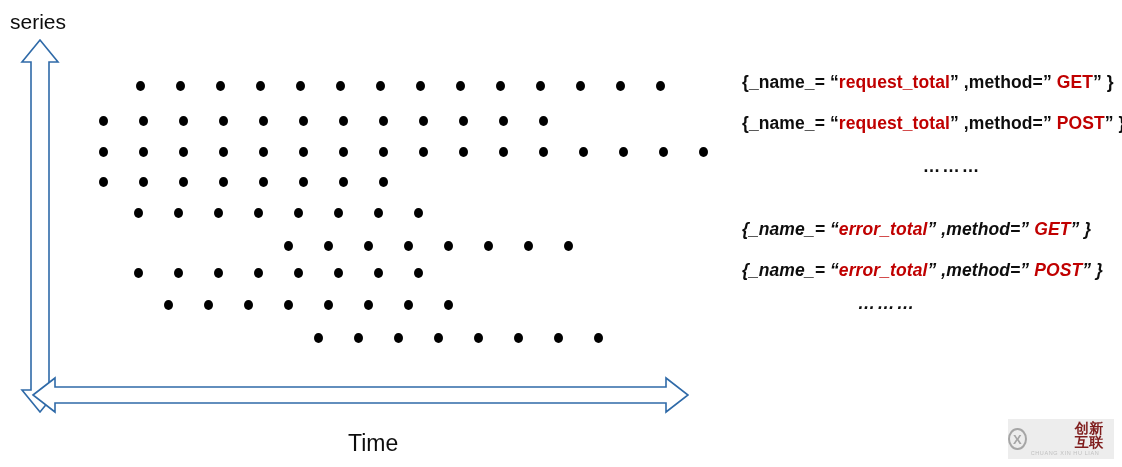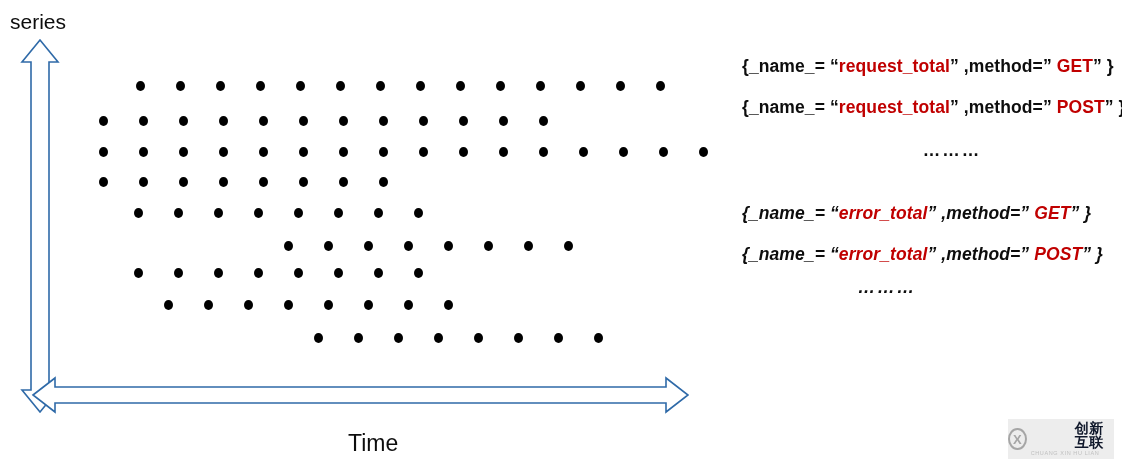--- a/index.html
+++ b/index.html
@@ -33,21 +33,21 @@
     position:absolute;
     width:9px;height:10px;
     margin-left:-4.5px;margin-top:-5px;
     background:#000000;
     border-radius:50%;
   }
 
   
   #labels{
     position:absolute;
-    left:742px;top:56px;
+    left:742px;top:72px;
     width:372px;
   }
   .label-line{
     font-size:17.5px;
     font-weight:bold;
     color:#0d0d0d;
     white-space:nowrap;
     letter-spacing:.1px;
   }
   .label-line.l1{margin-bottom:20px;}
@@ -71,21 +71,21 @@
     display:flex;align-items:center;justify-content:center;
     gap:4px;
   }
   #wm-mark{
     width:22px;height:22px;border:2px solid #a6a6a6;border-radius:50%;
     color:#a6a6a6;font-size:13px;font-weight:bold;
     display:flex;align-items:center;justify-content:center;
     box-sizing:border-box;
   }
   #wm-text{display:flex;flex-direction:column;line-height:1;}
-  #wm-cn{color:#0f172a;font-size:14px;font-weight:bold;letter-spacing:.5px;margin-left:44px;}
+  #wm-cn{color:#7f1d1d;font-size:14px;font-weight:bold;letter-spacing:.5px;margin-left:44px;}
   #wm-py{color:#bfbfbf;font-size:5.5px;letter-spacing:.6px;margin-top:2px;}
 </style>
 </head>
 <body>
 
 <div id="stage">
 
   <svg id="axes" viewBox="0 0 1122 467" width="1122" height="467" xmlns="http://www.w3.org/2000/svg">
 
     <polygon points="40,40 58,62 49,62 49,390 58,390 40,412 22,390 31,390 31,62 22,62" fill="#ffffff" stroke="#2f6aa8" stroke-width="1.6" stroke-linejoin="miter"></polygon>

